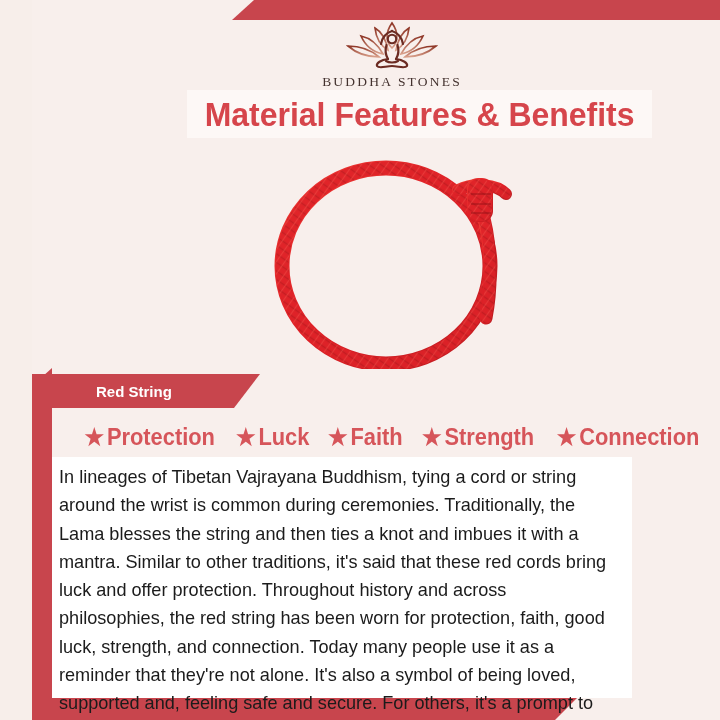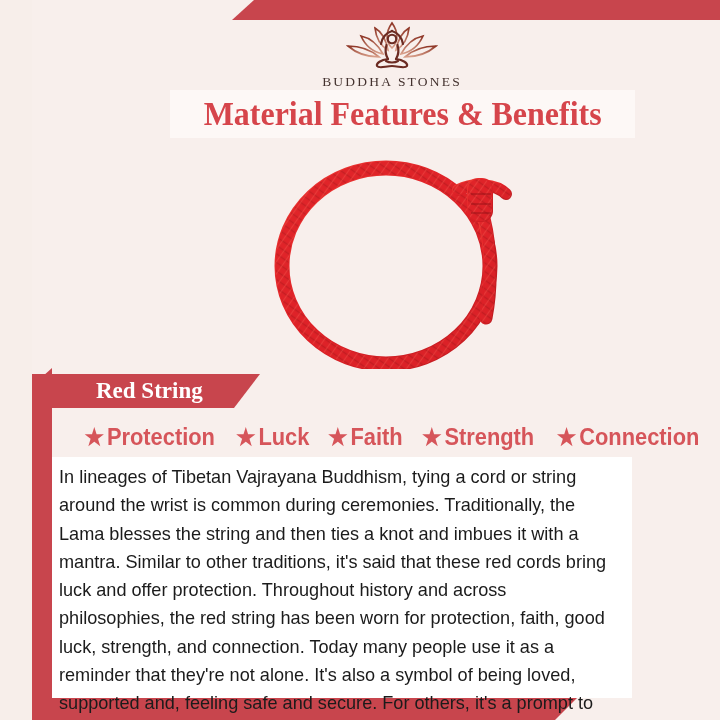--- a/index.html
+++ b/index.html
@@ -86,28 +86,27 @@
     font-size: 13.5px;
     letter-spacing: 2.2px;
     color: #43312e;
     white-space: nowrap;
   }
 
   
   .headline-band {
     position: absolute;
     top: 90px;
-    left: 138px;
+    left: 155px;
     width: 465px;
     height: 48px;
     background: #fdf8f6;
     display: flex;
     align-items: center;
     justify-content: center;
-    font-family: Liberation Serif, serif;
   }
   .headline-text {
     font-size: 34px;
     font-weight: bold;
     color: #d6454b;
     letter-spacing: 0px;
     white-space: nowrap;
     transform: scaleX(0.94);
   }
 
@@ -137,25 +136,24 @@
     width: 228px;
     height: 34px;
     background: #c8454d;
     -webkit-clip-path: polygon(0 0, 100% 0, calc(100% - 26px) 100%, 0 100%);
     clip-path: polygon(0 0, 100% 0, calc(100% - 26px) 100%, 0 100%);
     display: flex;
     align-items: center;
   }
   .label-banner-text {
     margin-left: 64px;
-    font-size: 23px;
+    font-size: 15px;
     font-weight: bold;
     color: #ffffff;
     white-space: nowrap;
-    font-family: Liberation Serif, serif;
   }
 
   
   .keyword-row {
     position: absolute;
     top: 421px;
     left: 20px;
     width: 680px;
     height: 32px;
     display: flex;

